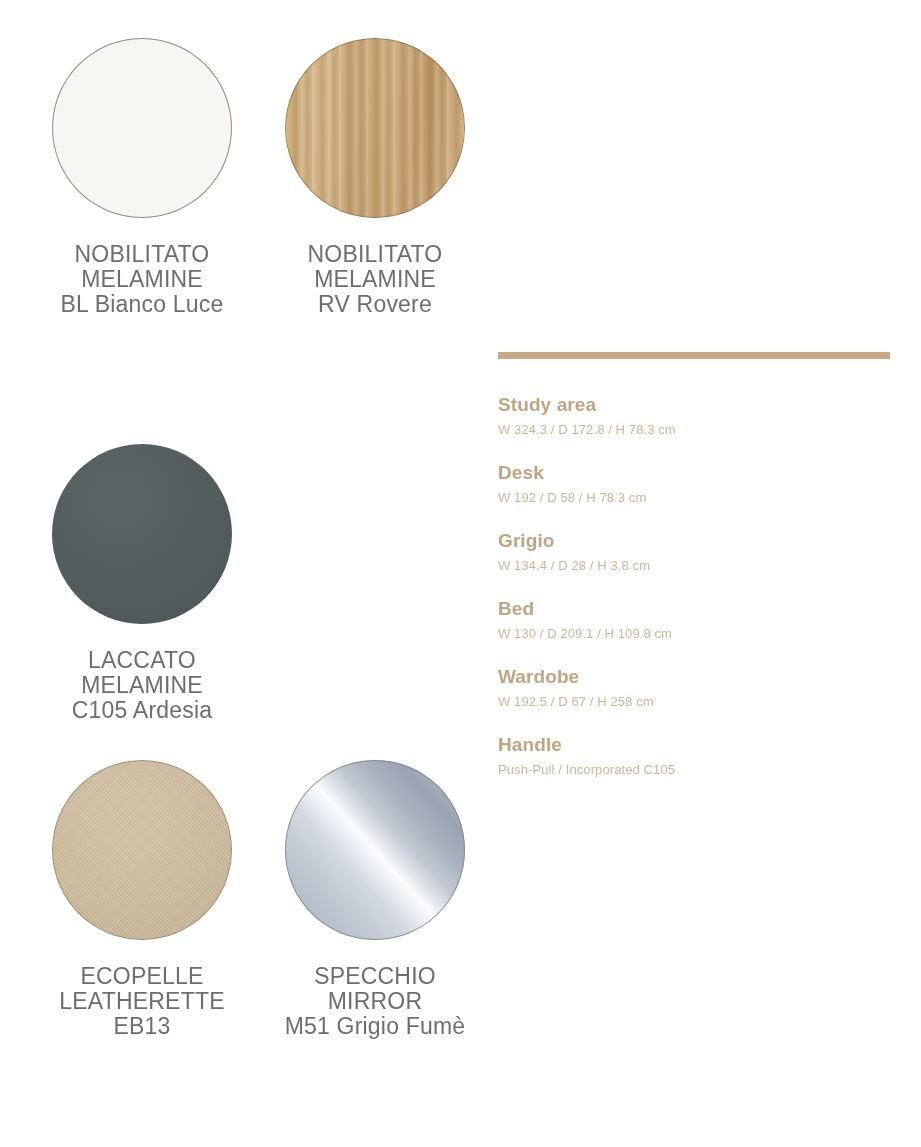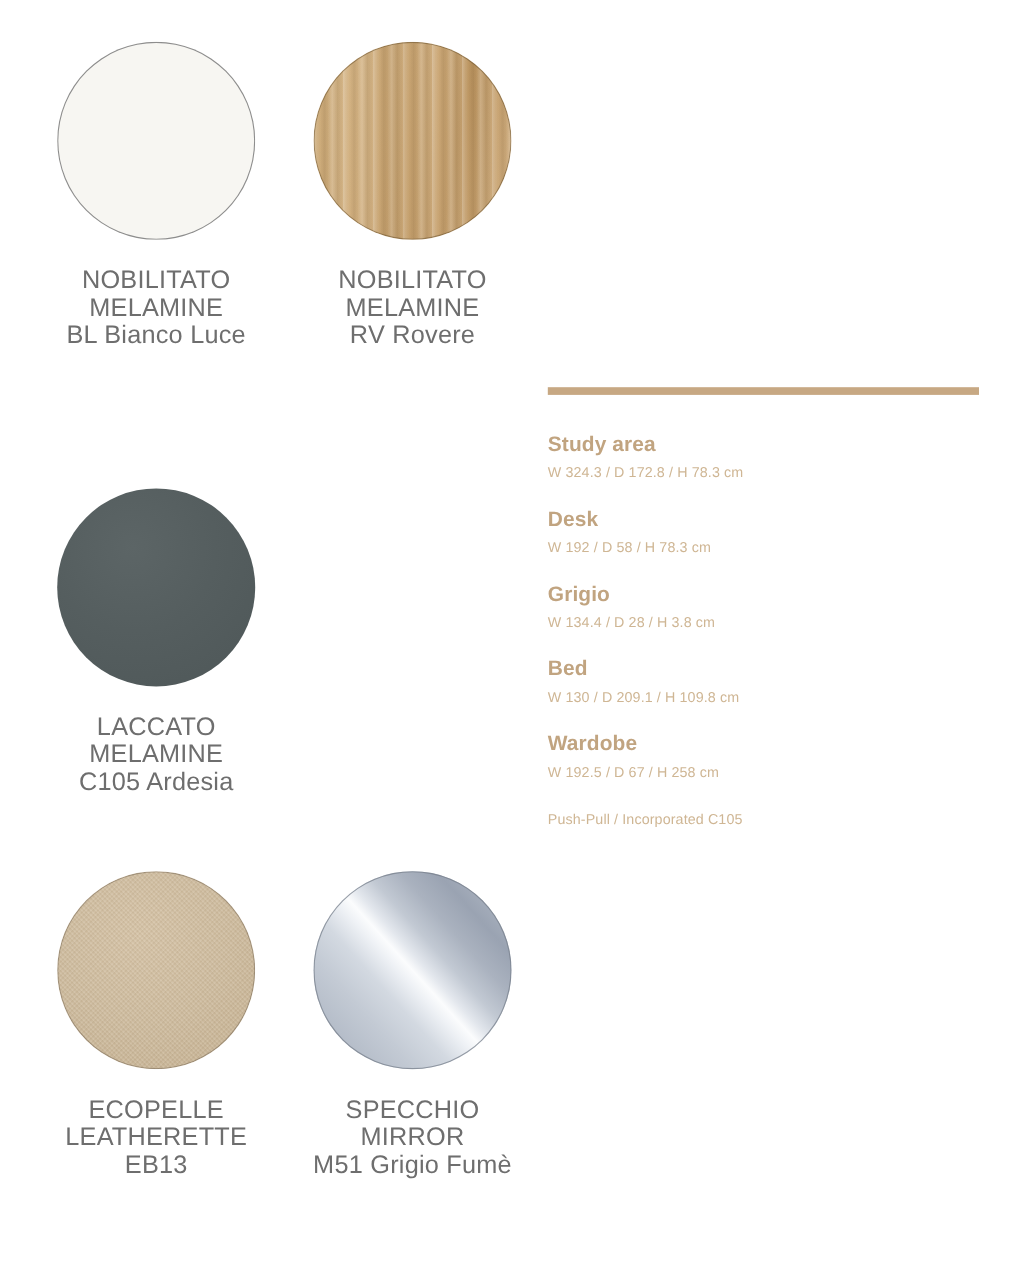--- a/index.html
+++ b/index.html
@@ -25,21 +25,21 @@
   }
   .swatch-cell {
     position: absolute;
     width: 230px;
     text-align: center;
   }
   .swatch-cell.col-a { left: 27px; }
   .swatch-cell.col-b { left: 260px; }
   .swatch-cell.row-1 { top: 38px; }
   .swatch-cell.row-2 { top: 444px; }
-  .swatch-cell.row-3 { top: 792px; }
+  .swatch-cell.row-3 { top: 760px; }
 
   .swatch-disc {
     width: 180px;
     height: 180px;
     border-radius: 50%;
     margin: 0 auto;
     position: relative;
     overflow: hidden;
   }
 
@@ -223,17 +223,18 @@
       <div class="spec-term">Bed</div>
       <div class="spec-value">W 130 / D 209.1 / H 109.8 cm</div>
     </div>
 
     <div class="spec-item">
       <div class="spec-term">Wardobe</div>
       <div class="spec-value">W 192.5 / D 67 / H 258 cm</div>
     </div>
 
     <div class="spec-item">
+      <div class="spec-term">Handle</div>
       <div class="spec-value">Push-Pull / Incorporated C105</div>
     </div>
 
   </div>
 </div>
 
 </body></html>

